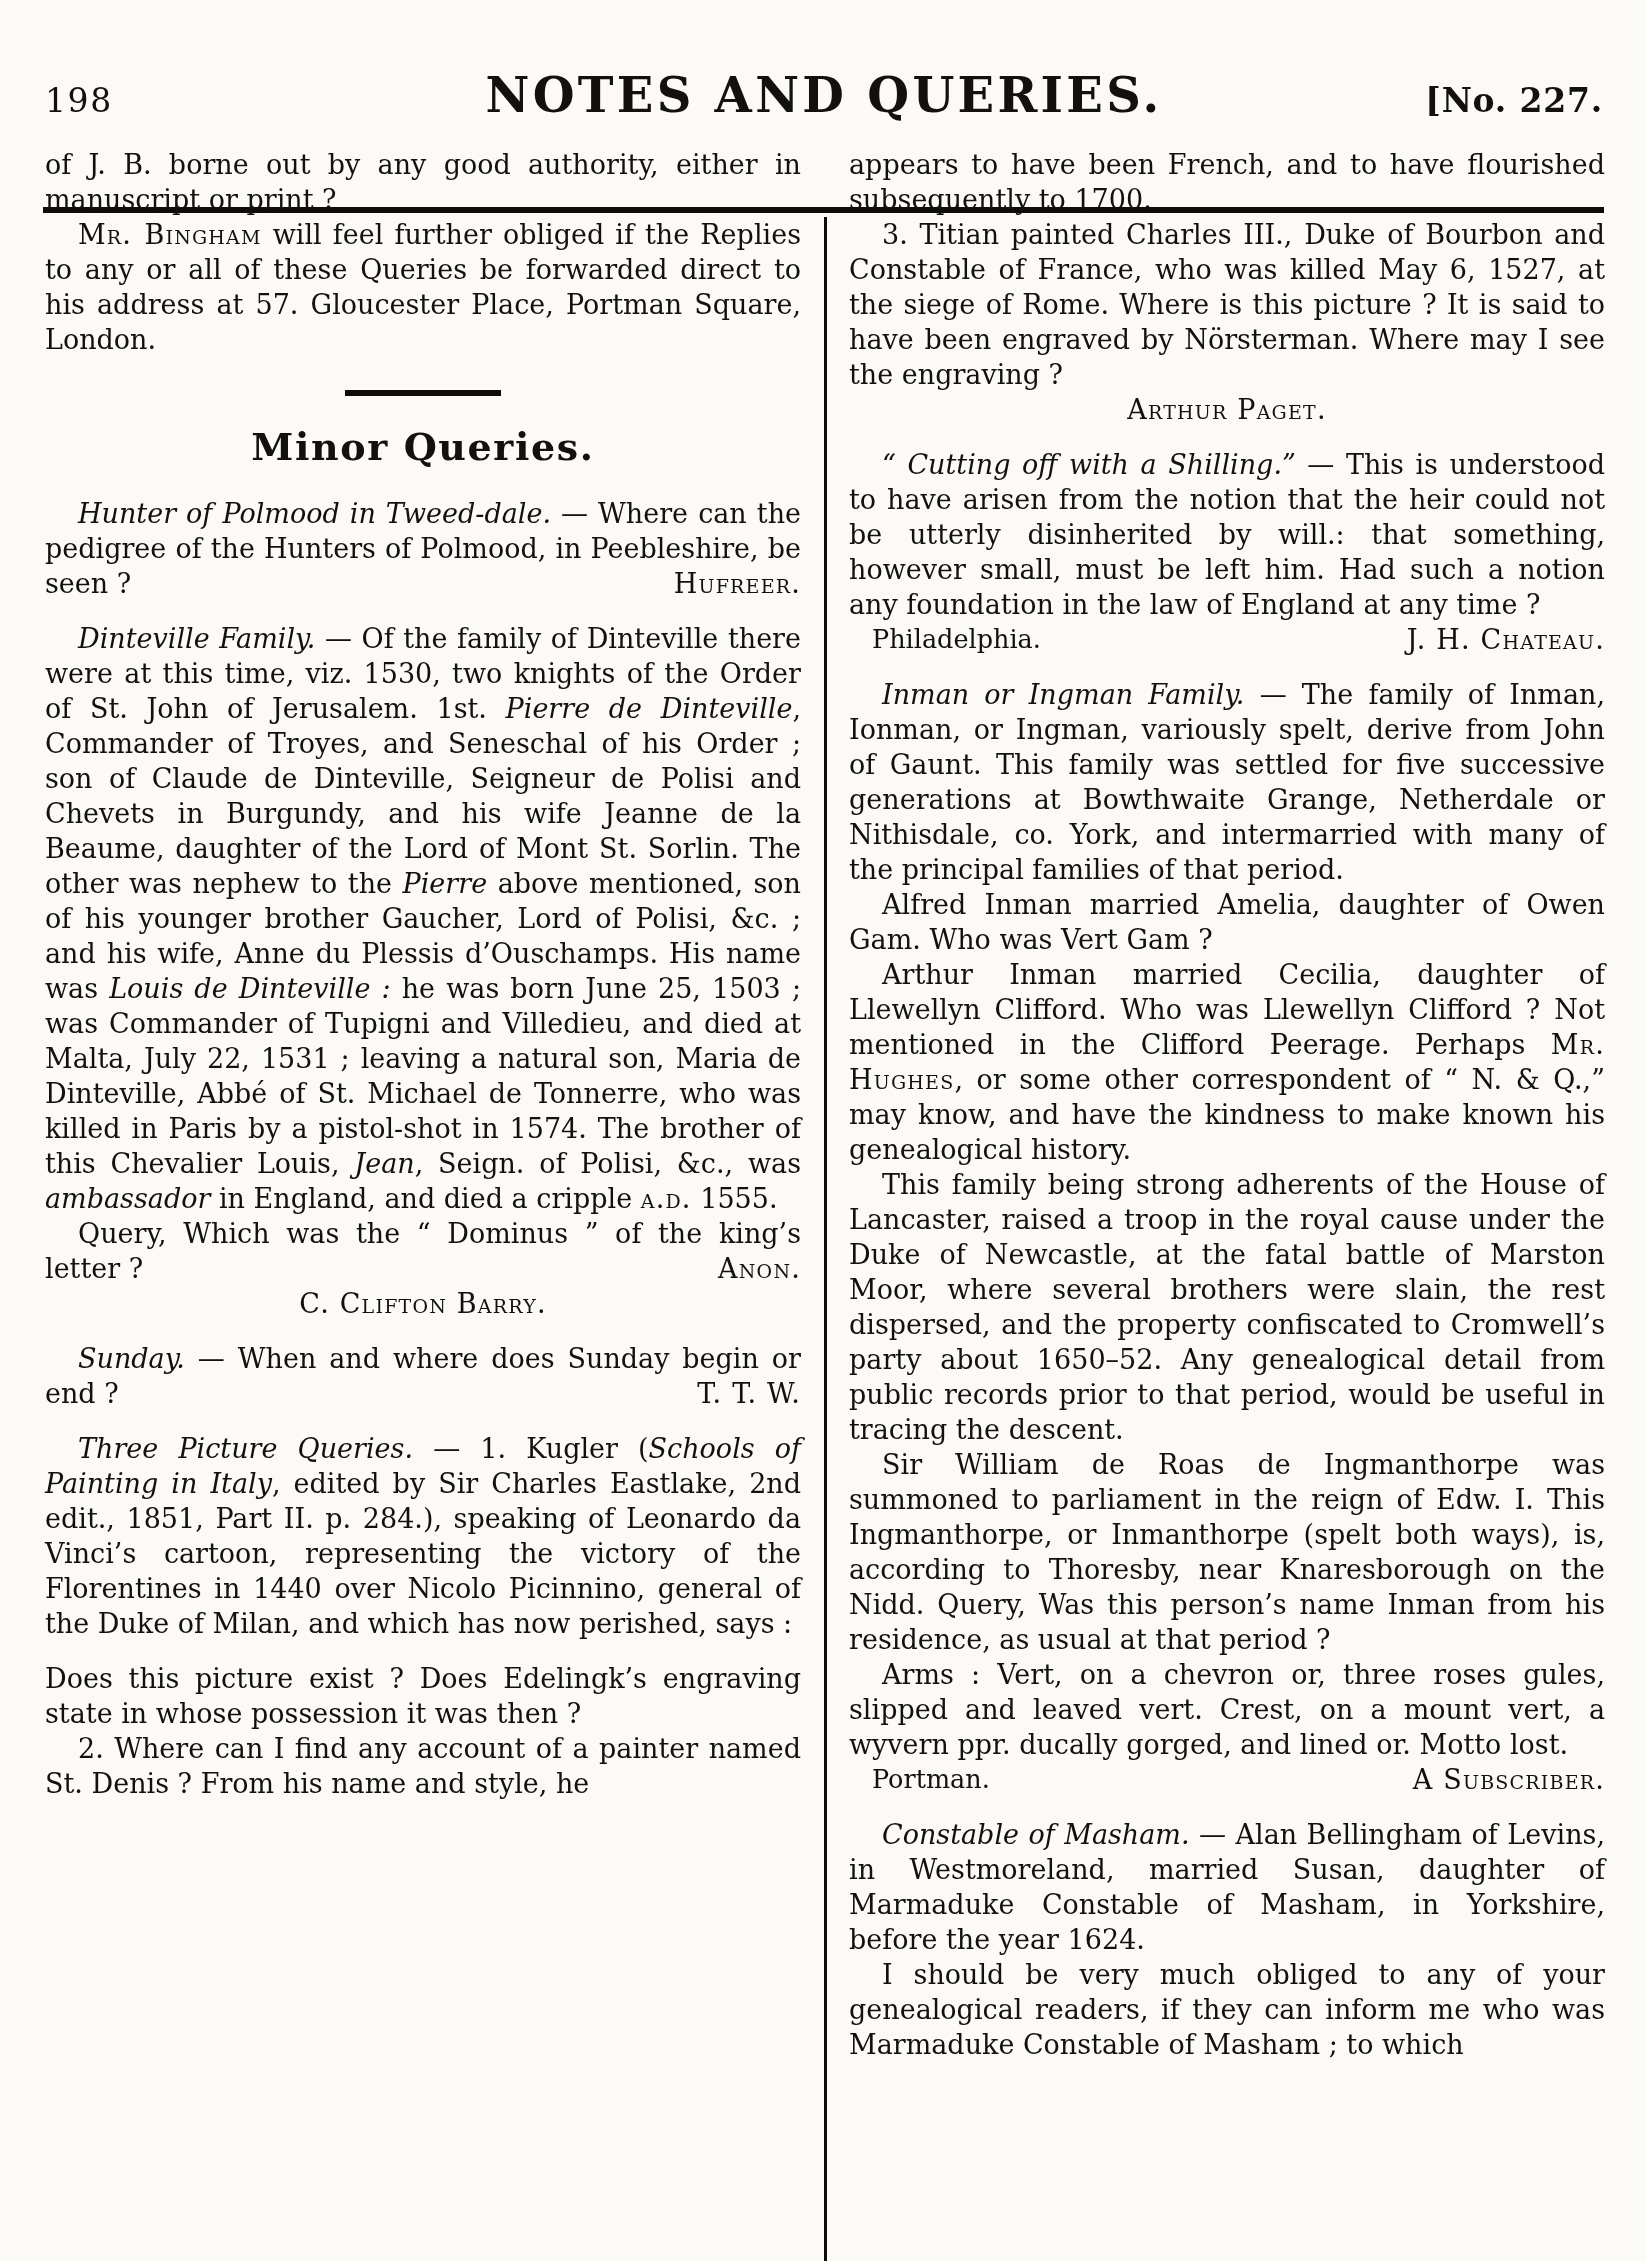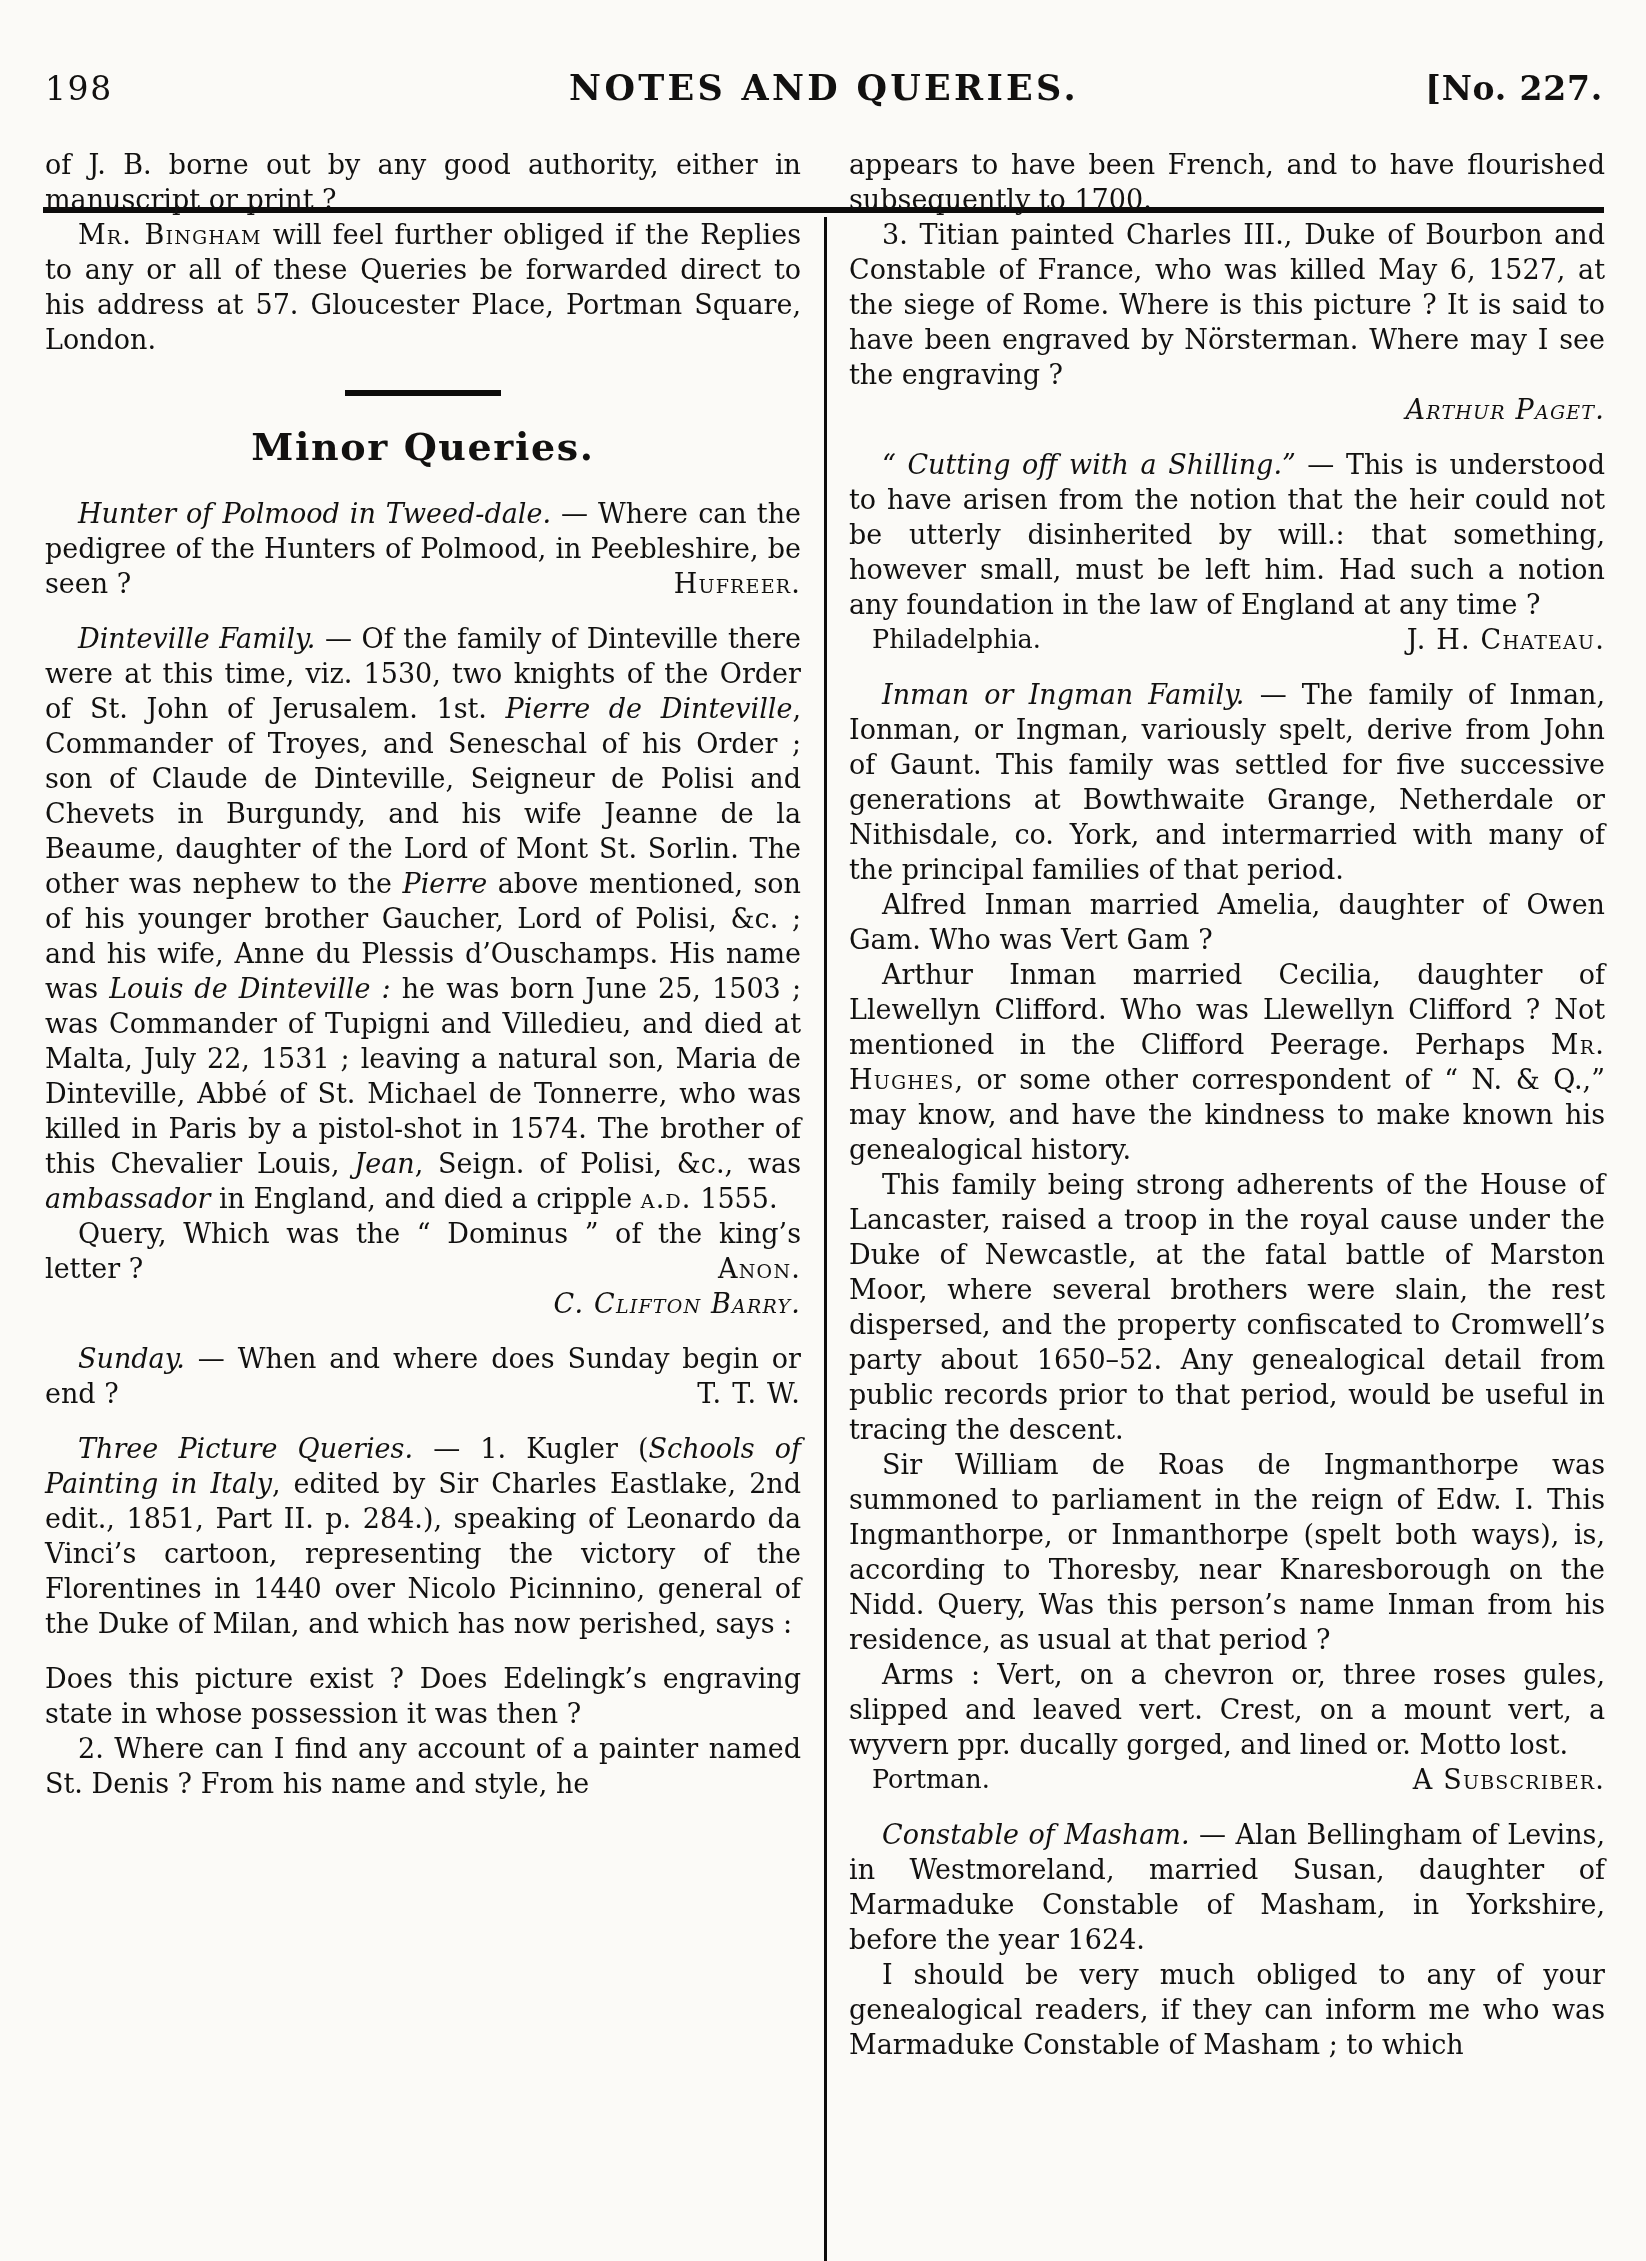--- a/index.html
+++ b/index.html
@@ -3,38 +3,38 @@
 <meta charset="utf-8">
 <style>
   html,body{margin:0;padding:0;background:#e8e6e0;}
   .page{
     position:relative;width:1646px;height:2261px;margin:0 auto;
     background:#fbfaf7;color:#121110;overflow:hidden;
     font-family:"DejaVu Serif", serif;
   }
   .hdr{position:absolute;top:67px;left:45px;width:1558px;display:flex;align-items:baseline;}
   .hdr .pageno{width:214px;font-size:33px;letter-spacing:1.6px;}
-  .hdr .jtitle{flex:1;text-align:center;font-size:35px;font-weight:bold;letter-spacing:3.3px;}
+  .hdr .jtitle{flex:1;text-align:center;font-size:48px;font-weight:bold;letter-spacing:3.3px;}
   .hdr .issue{width:214px;text-align:right;font-size:33px;font-weight:bold;letter-spacing:0.8px;}
   .hrule{position:absolute;top:207px;left:43px;width:1561px;height:5.8px;background:#0d0c0b;}
   .vrule{position:absolute;top:217px;left:824px;width:3.3px;height:2044px;background:#0d0c0b;}
   .col{
     position:absolute;top:147px;width:756px;
     font-size:27px;line-height:35px;text-align:justify;
   }
   .col.leftcol{left:45px;}
   .col.rightcol{left:849px;}
   p{margin:0;}
   .ind{text-indent:33px;}
   .noind{text-indent:0;}
   .sp{margin-top:20px;}
   .it{font-style:italic;}
   .sc{font-variant:small-caps;letter-spacing:1.2px;}
   .sig{float:right;font-variant:small-caps;letter-spacing:1.2px;}
-  .sigline{text-align:right;font-variant:small-caps;letter-spacing:1.2px;font-style:italic;}
+  .sigline{text-align:center;font-variant:small-caps;letter-spacing:1.2px;}
   .place{text-indent:23px;font-size:25.5px;}
   .quote{font-size:23px;line-height:30px;margin-top:10px;text-indent:21.4px;}
   .divider{width:156px;height:5.8px;background:#0d0c0b;margin:33px auto 0;}
   .heading{
     text-align:center;font-weight:bold;font-size:38px;
     margin:30px 0 28px;letter-spacing:1.6px;line-height:1.1;
   }
 </style>
 </head>
 <body>

